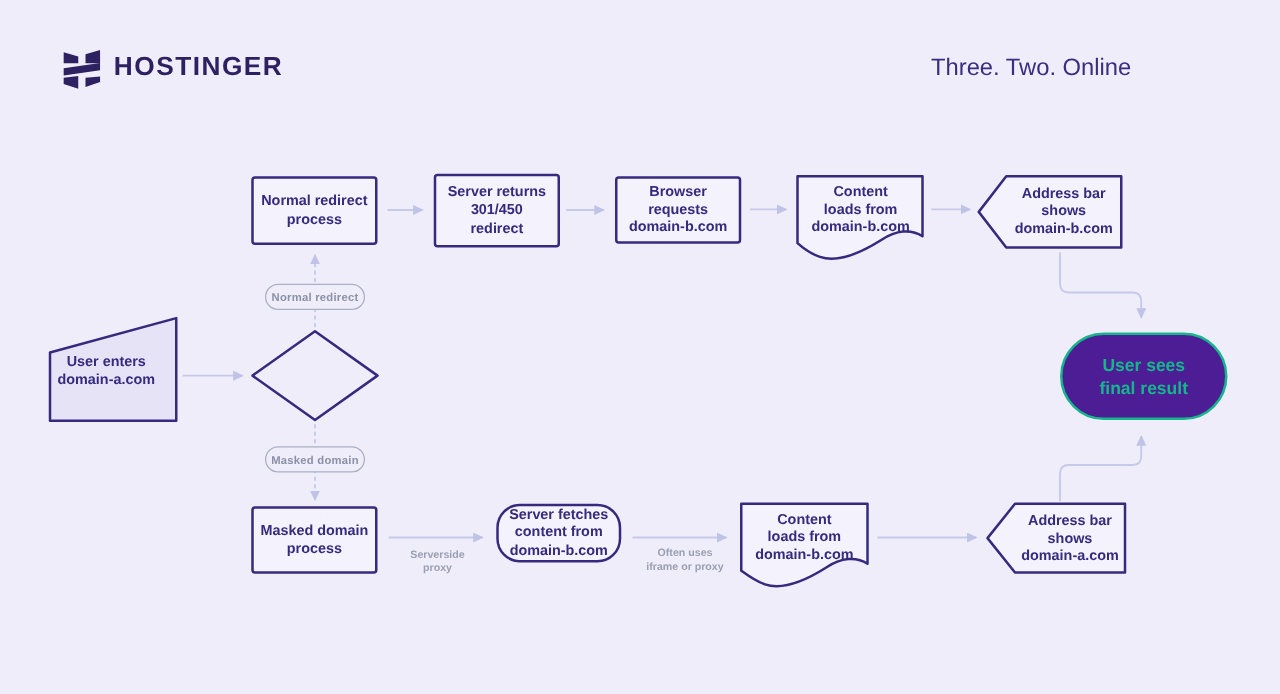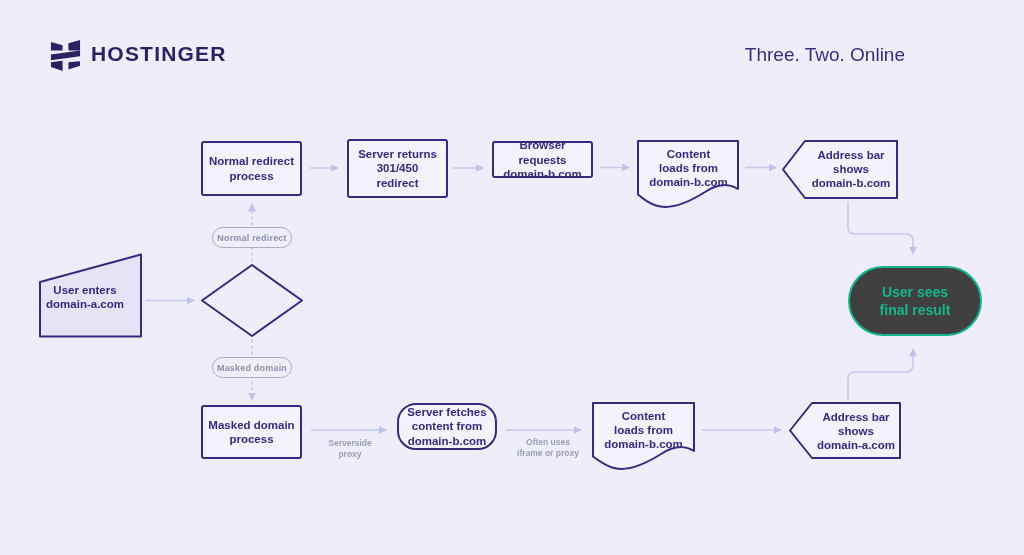--- a/index.html
+++ b/index.html
@@ -41,21 +41,21 @@
     color:#8b91a8;font-size:9px;font-weight:bold;letter-spacing:.2px;
   }
   
   .edge-note{
     position:absolute;text-align:center;color:#9aa0b4;font-size:8.5px;
     font-weight:600;line-height:1.35;white-space:pre-line;
   }
   
   .terminal{
     position:absolute;box-sizing:border-box;
-    border:2px solid #16b68c;border-radius:36px;background:#404040;
+    border:2px solid #16b68c;border-radius:36px;background:#4c1d95;
     display:flex;align-items:center;justify-content:center;text-align:center;
     color:#16b68c;font-size:14px;font-weight:bold;line-height:1.3;
     white-space:pre-line;
   }
 </style>
 </head>
 <body>
 
 <div class="header">
   <div class="logo-wrap">
@@ -111,21 +111,21 @@
   </svg>
 
   <div class="overlay-label" style="left:42px;top:272px;width:86px;height:50px;">User enters
 domain-a.com</div>
 
   <div class="node" style="left:201px;top:141px;width:101px;height:55px;">Normal redirect
 process</div>
   <div class="node" style="left:347px;top:139px;width:101px;height:59px;">Server returns
 301/450
 redirect</div>
-  <div class="node" style="left:492px;top:141px;width:101px;height:37px;">Browser
+  <div class="node" style="left:492px;top:141px;width:101px;height:54px;">Browser
 requests
 domain-b.com</div>
   <div class="overlay-label" style="left:640px;top:145px;width:97px;height:46px;">Content
 loads from
 domain-b.com</div>
   <div class="overlay-label" style="left:807px;top:144px;width:88px;height:50px;">Address bar
 shows
 domain-b.com</div>
 
   <div class="node" style="left:201px;top:405px;width:101px;height:54px;">Masked domain

